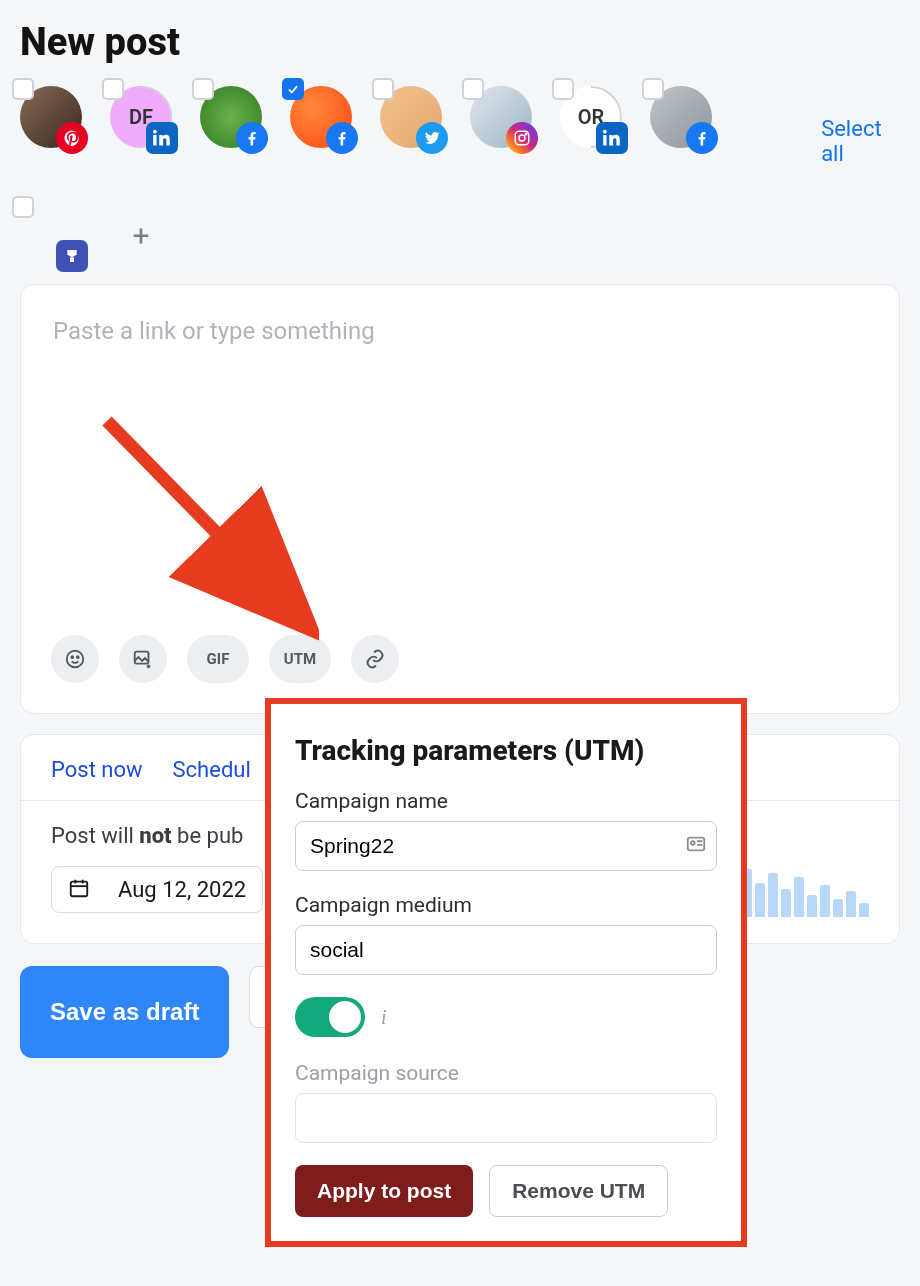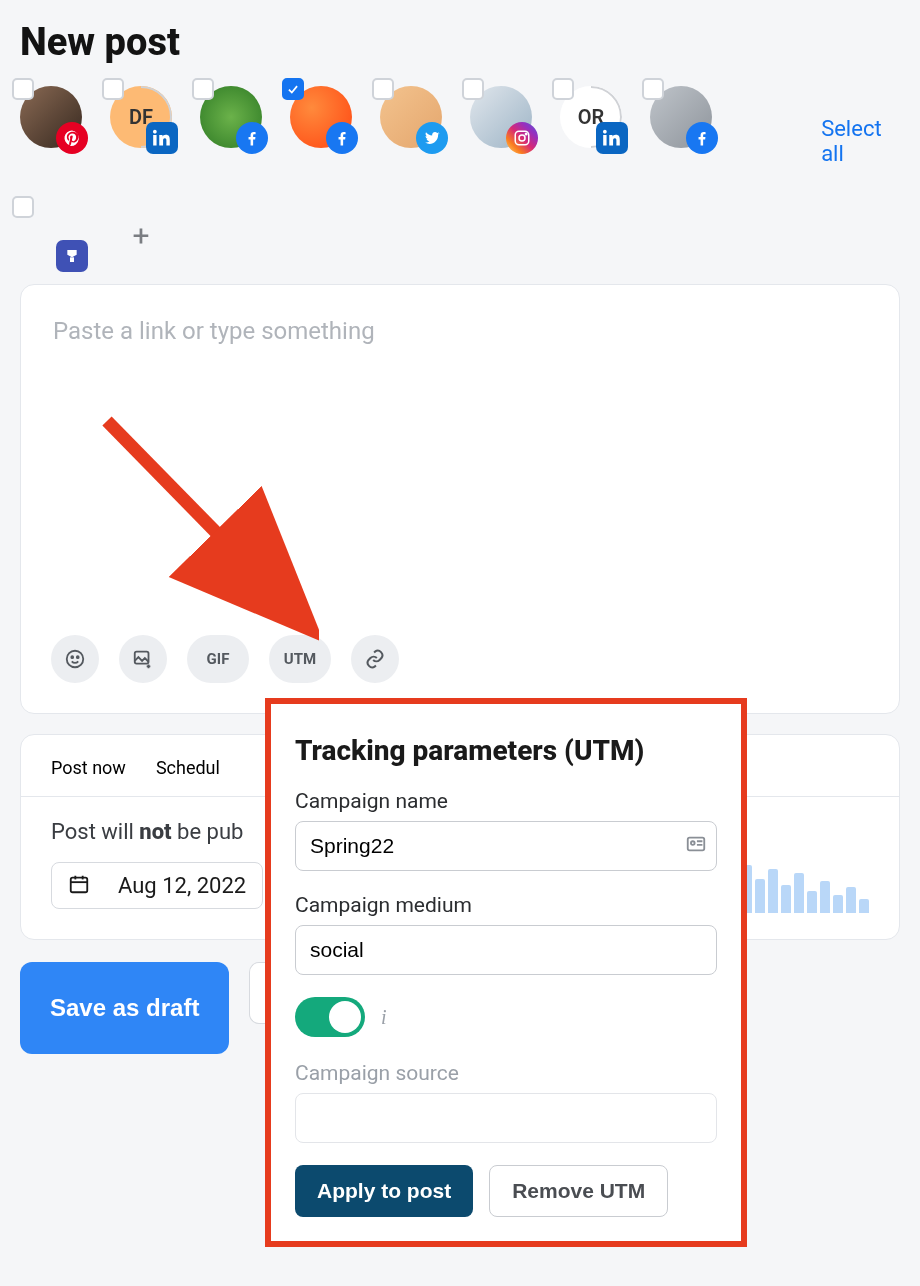--- a/index.html
+++ b/index.html
@@ -161,22 +161,22 @@
     margin-top: 20px;
     padding: 0;
   }
   .tabs {
     display: flex;
     gap: 30px;
     padding: 22px 30px 18px 30px;
     border-bottom: 1px solid #e4e7ec;
   }
   .tab {
-    font-size: 18px;
-    color: #000000;
+    font-size: 22px;
+    color: #1d4ed8;
     cursor: pointer;
   }
   .tab-body {
     padding: 22px 30px 30px 30px;
     position: relative;
   }
   .publish-line {
     font-size: 22px;
     color: #3a3d42;
     margin-bottom: 18px;
@@ -298,21 +298,21 @@
     border-radius: 50%;
   }
   .toggle-label { font-size: 23px; }
   .info-icon { color:#9aa0a8; font-style: italic; font-family: Georgia, serif; font-size:20px; }
   .popover-actions {
     display: flex;
     gap: 16px;
     margin-top: 6px;
   }
   .btn-primary {
-    background: #0c4a6e;
+    background: #7f1d1d;
     color: #fff;
     border: none;
     border-radius: 8px;
     padding: 13px 22px;
     font-size: 21px;
     font-weight: 600;
     cursor: pointer;
   }
   .btn-secondary {
     background: #fff;
@@ -338,21 +338,21 @@
         <div class="checkbox"></div>
         <div class="avatar" style="background:linear-gradient(135deg,#8a6a54,#36281f);"></div>
         <div class="network-badge" style="background:#e60023;">
           <svg viewBox="0 0 24 24" width="18" height="18" fill="#fff">
             <path d="M12 2a10 10 0 0 0-3.7 19.3c-.1-.8-.2-2 .1-2.9l1.3-5.4s-.3-.7-.3-1.7c0-1.6.9-2.8 2.1-2.8 1 0 1.5.7 1.5 1.6 0 1-.6 2.5-1 3.9-.3 1.2.6 2.2 1.8 2.2 2.1 0 3.7-2.2 3.7-5.4 0-2.8-2-4.8-4.9-4.8-3.3 0-5.3 2.5-5.3 5.1 0 1 .4 2.1.9 2.7.1.1.1.2.1.3l-.3 1.3c-.1.2-.2.3-.4.2-1.5-.7-2.4-2.9-2.4-4.6 0-3.8 2.7-7.2 7.9-7.2 4.1 0 7.3 2.9 7.3 6.9 0 4.1-2.6 7.4-6.2 7.4-1.2 0-2.3-.6-2.7-1.4l-.7 2.8c-.3 1-.9 2.3-1.4 3.1A10 10 0 1 0 12 2z"></path>
           </svg>
         </div>
       </div>
       <div class="account">
         <div class="checkbox"></div>
-        <div class="avatar partial-border" style="background:#fdba74;">DF</div>
+        <div class="avatar partial-border" style="background:#f0abfc;">DF</div>
         <div class="network-badge nb-rounded" style="background:#0a66c2;">
           <svg viewBox="0 0 24 24" width="18" height="18" fill="#fff">
             <path d="M4.98 3.5C4.98 4.88 3.88 6 2.5 6S0 4.88 0 3.5 1.12 1 2.5 1s2.48 1.12 2.48 2.5zM.24 8h4.52v14H.24zM8.34 8h4.33v1.9h.06c.6-1.1 2.07-2.27 4.26-2.27 4.56 0 5.4 3 5.4 6.9V22h-4.52v-6.2c0-1.48-.03-3.38-2.06-3.38-2.06 0-2.37 1.6-2.37 3.27V22H8.34z"></path>
           </svg>
         </div>
       </div>
       <div class="account">
         <div class="checkbox"></div>
         <div class="avatar" style="background:radial-gradient(circle,#6bb24a,#2f7b25);"></div>
         <div class="network-badge" style="background:#1877f2;">

